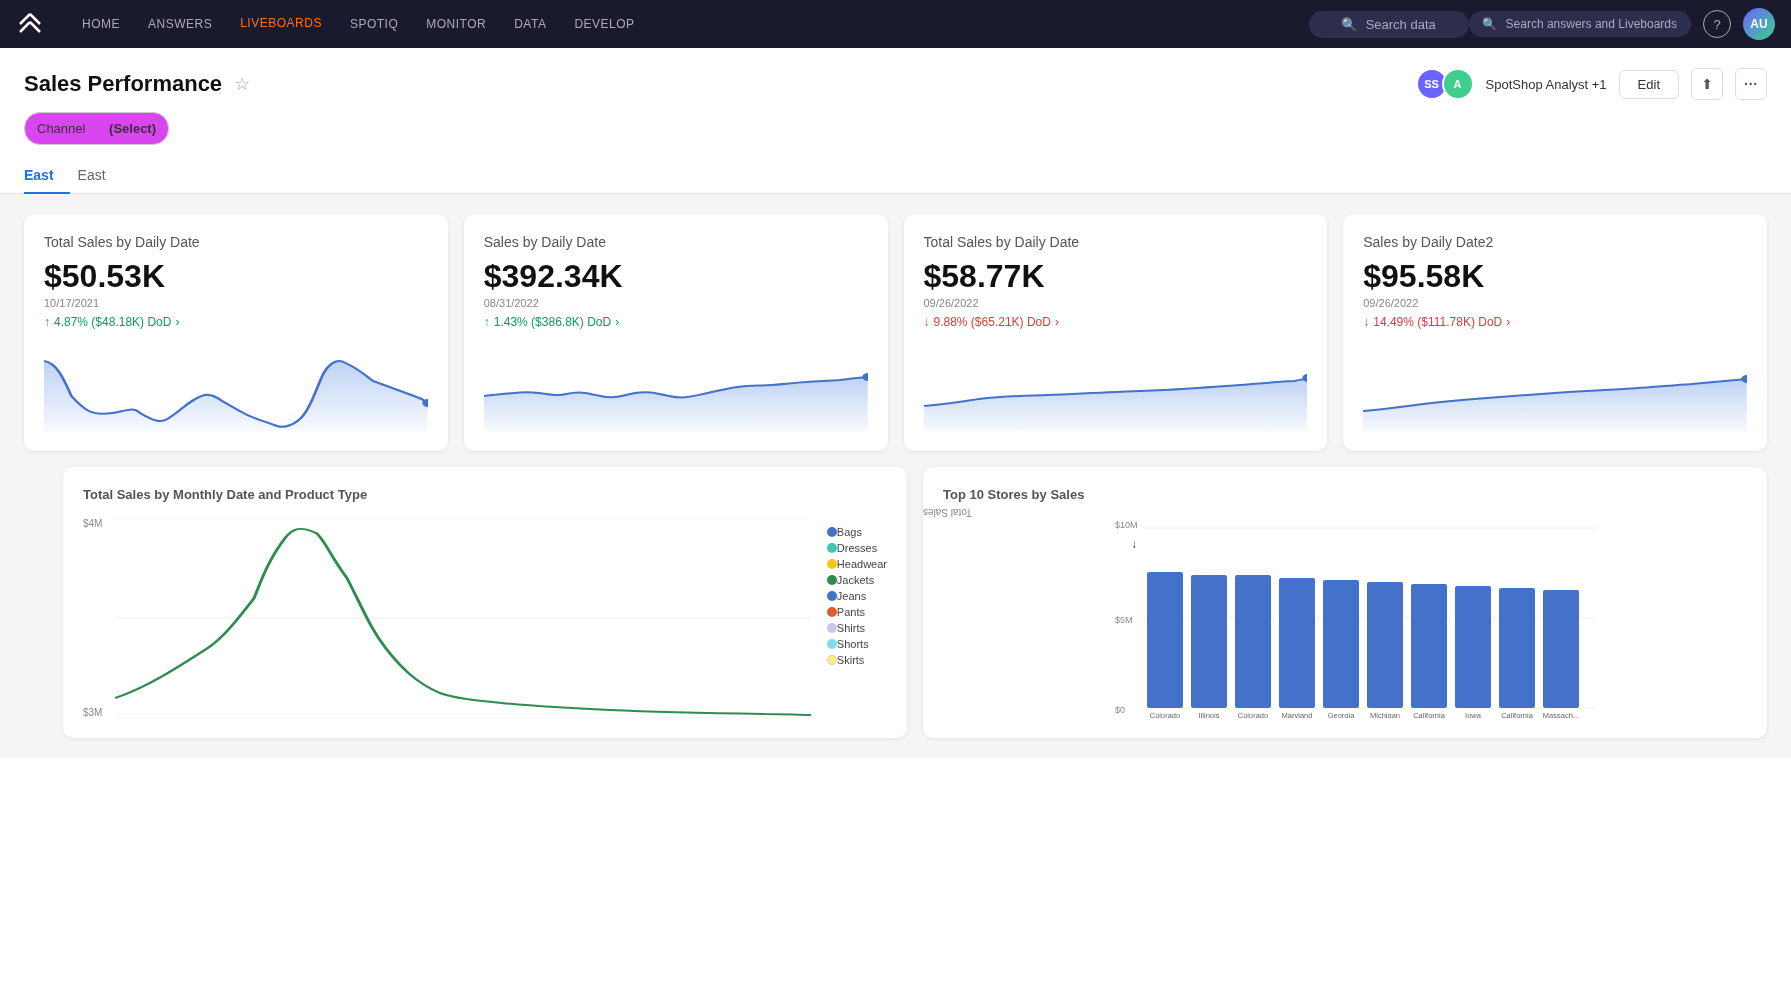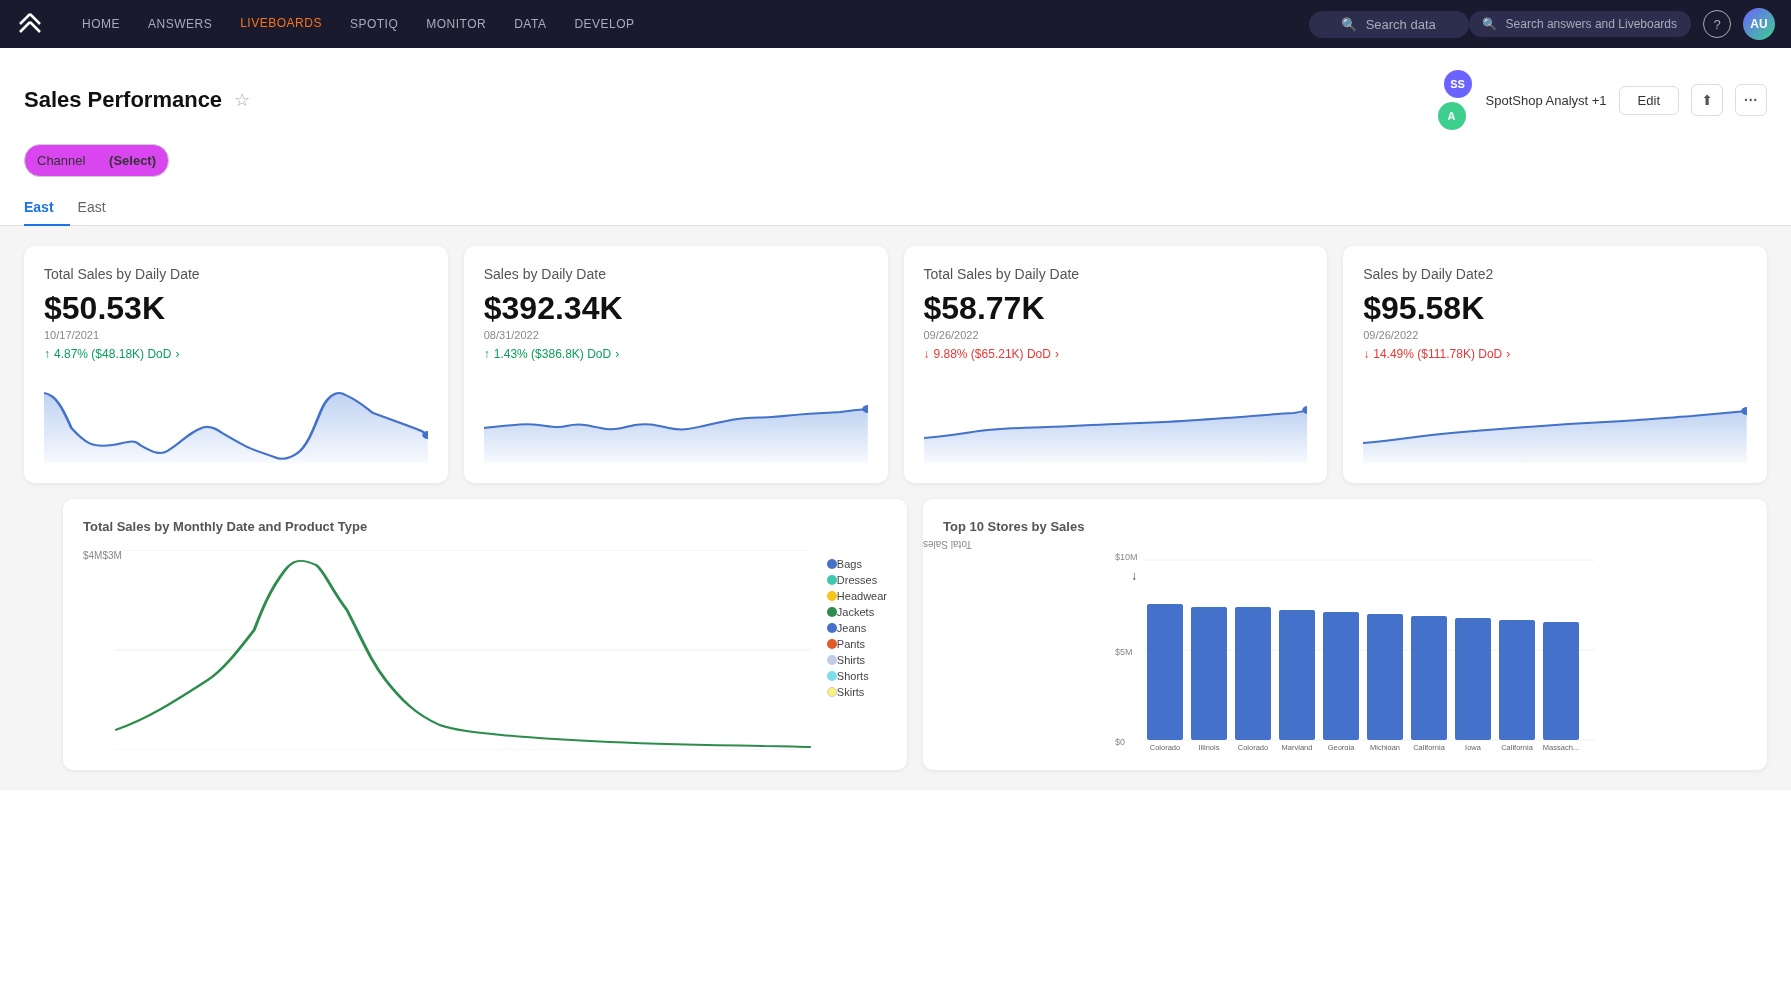--- a/index.html
+++ b/index.html
@@ -118,21 +118,20 @@
       font-size: 18px;
       cursor: pointer;
     }
     .header-right {
       display: flex;
       align-items: center;
       gap: 12px;
     }
     .avatar-group {
       display: flex;
-      flex-direction: column;
     }
     .avatar-circle {
       width: 32px; height: 32px;
       border-radius: 50%;
       border: 2px solid white;
       display: flex; align-items: center; justify-content: center;
       font-size: 11px; font-weight: bold; color: white;
       margin-left: -6px;
     }
     .avatar-circle:first-child { margin-left: 0; }
@@ -488,21 +487,21 @@
         </div>
       </div>
     </div>
 
     <div class="bottom-row">
 
       <div class="wide-card">
         <div class="wide-card-title">Total Sales by Monthly Date and Product Type</div>
         <div class="line-chart-area">
           <div class="line-chart-svg-container" style="position:relative;">
-            <div style="position:absolute;left:0;top:0;bottom:0;display:flex;flex-direction:row;justify-content:space-between;font-size:10px;color:#888;width:32px;">
+            <div style="position:absolute;left:0;top:0;bottom:0;display:flex;flex-direction:column;justify-content:space-between;font-size:10px;color:#888;width:32px;">
               <span>$4M</span>
               <span></span>
               <span>$3M</span>
             </div>
             <svg width="calc(100% - 32px)" height="200" viewBox="0 0 450 200" preserveAspectRatio="none" style="margin-left:32px;width:calc(100% - 32px);">
 
               <line x1="0" y1="0" x2="450" y2="0" stroke="#f0f0f0" stroke-width="1"></line>
               <line x1="0" y1="100" x2="450" y2="100" stroke="#f0f0f0" stroke-width="1"></line>
               <line x1="0" y1="200" x2="450" y2="200" stroke="#f0f0f0" stroke-width="1"></line>
 

